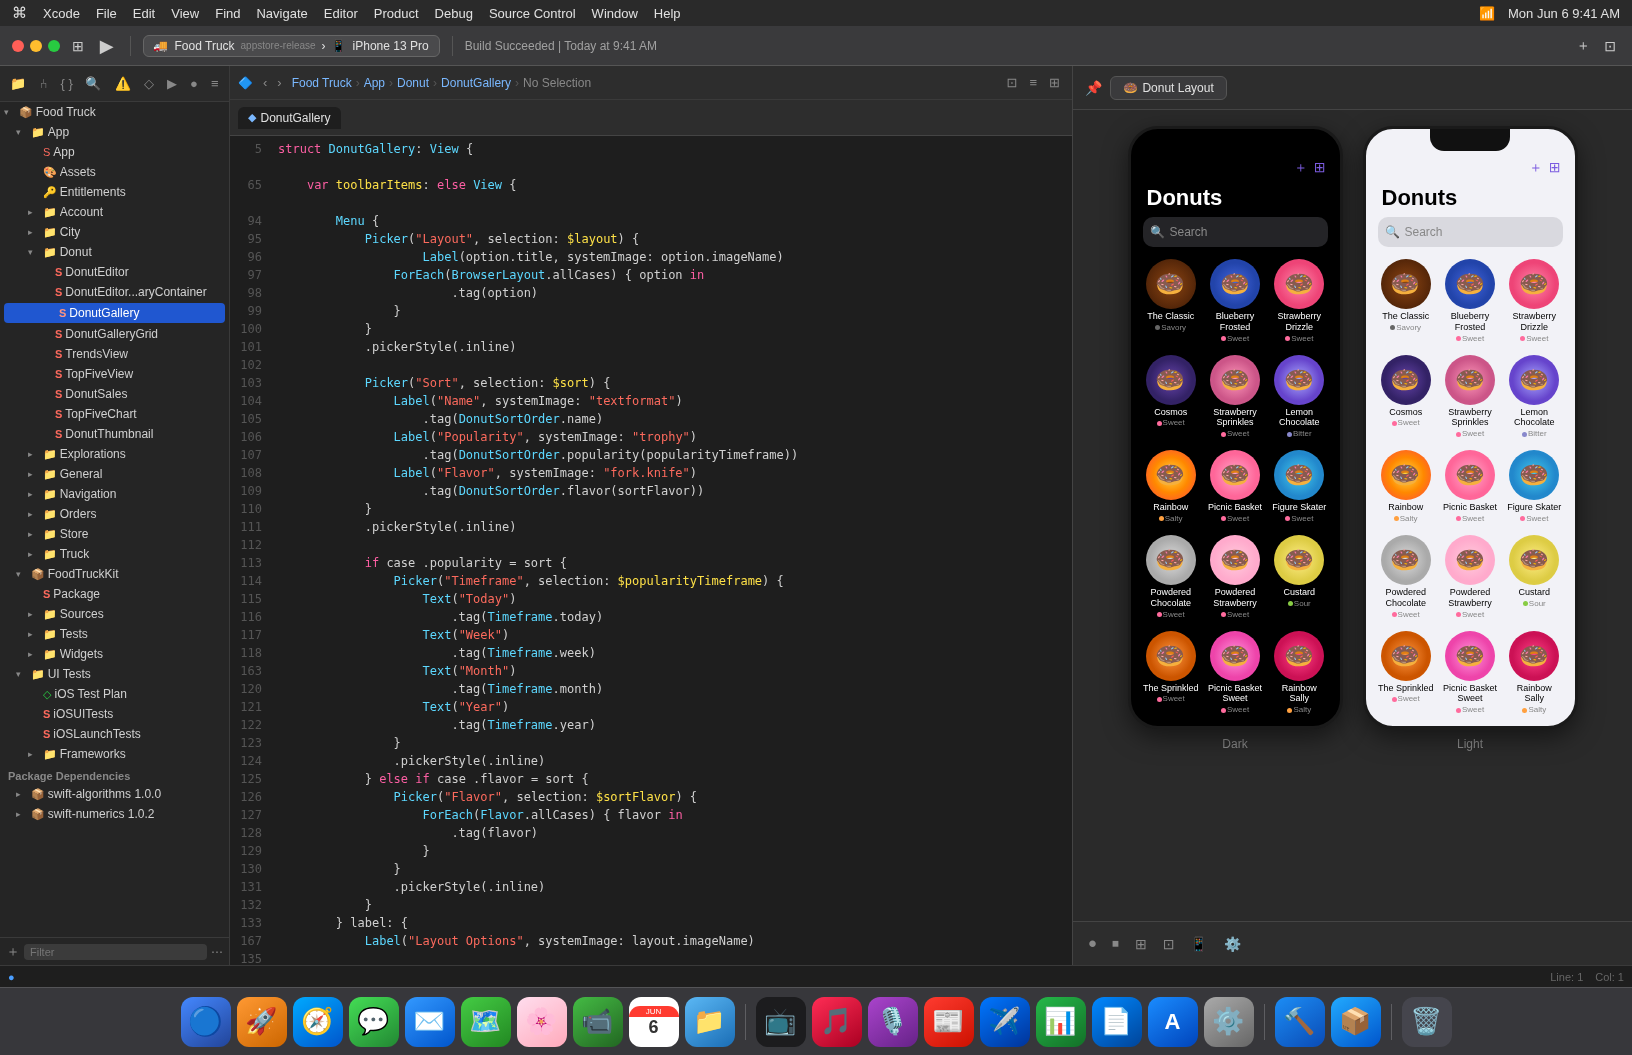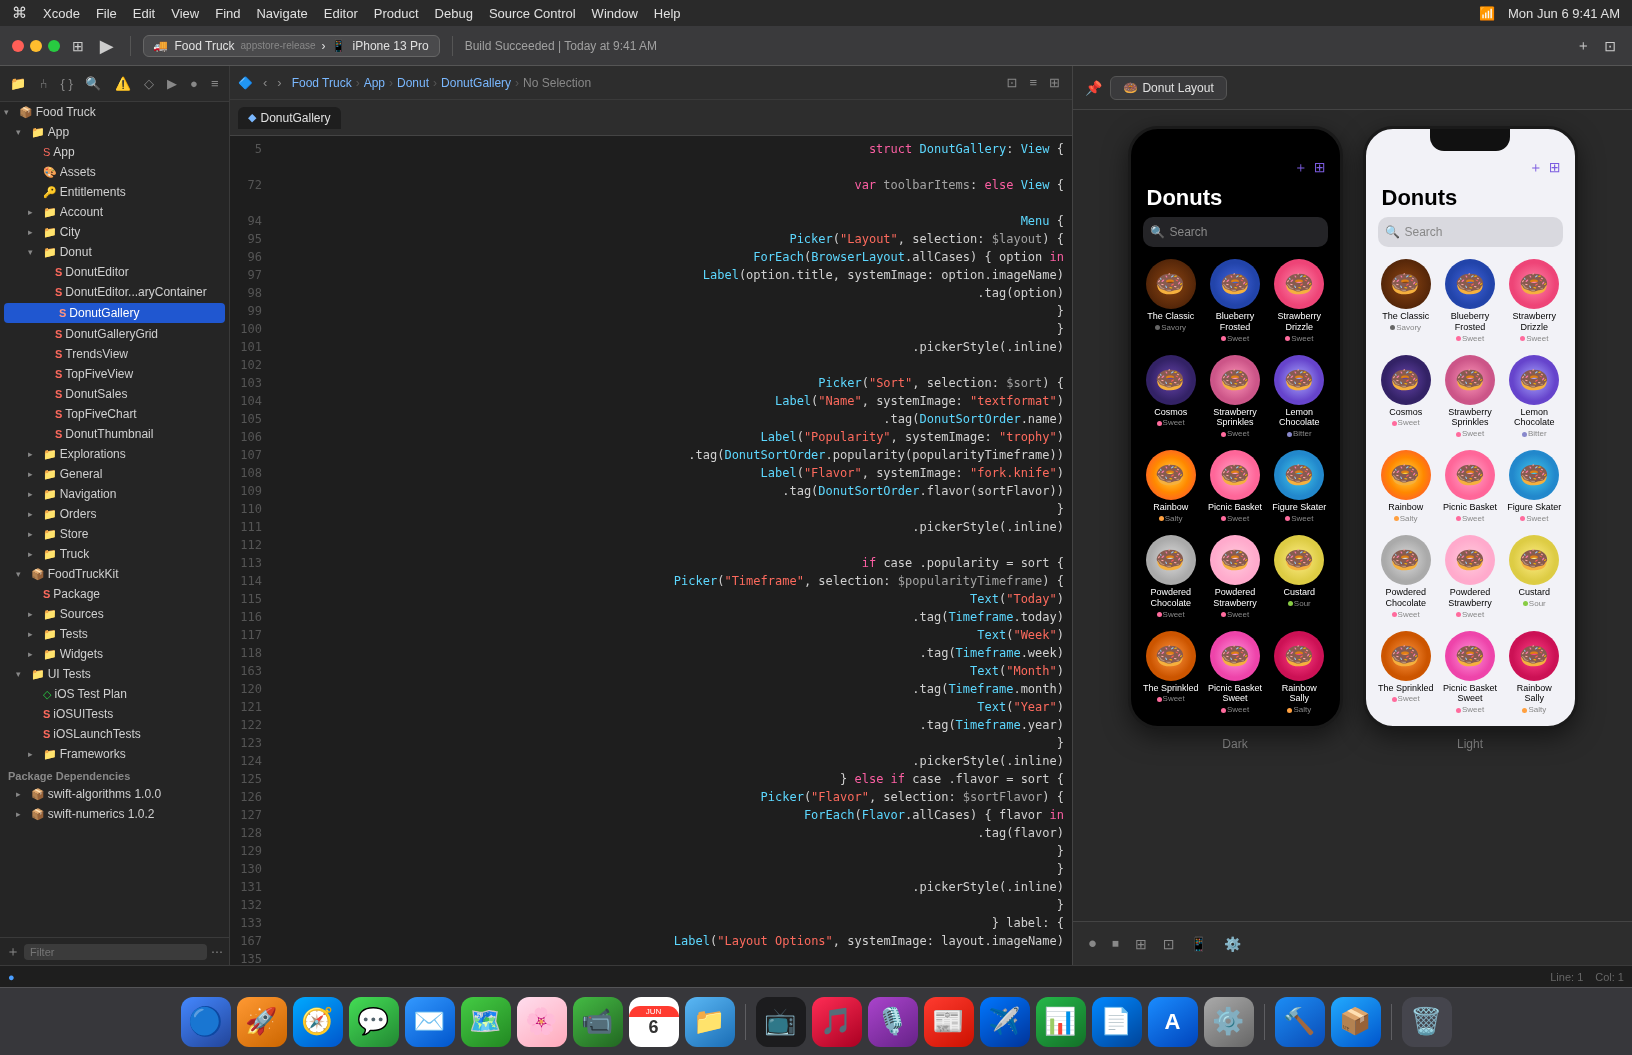--- a/index.html
+++ b/index.html
@@ -133,26 +133,25 @@
     }
     .code-content {
       flex: 1;
       background: #1e1e1e;
       color: #d0d0d0;
       font-size: 12px;
       font-family: "SF Mono", Menlo, Monaco, Consolas, monospace;
       line-height: 18px;
       padding: 4px 8px;
       overflow: hidden;
-      text-align: right;
     }
     .code-line { white-space: pre; height: 18px; }
     .kw { color: #fc5fa3; }
     .str { color: #fc6a5d; }
-    .var { color: #a3a3a3; }
+    .var { color: #fde047; }
     .type { color: #5dd8ff; }
 
     
     .preview-area {
       width: 560px;
       background: #2a2a2a;
       border-left: 1px solid #444;
       display: flex;
       flex-direction: column;
     }
@@ -717,21 +716,21 @@
           <div class="editor-tab active">
             <span class="tab-icon" style="color:#7ab8ff;">◆</span>
             <span>DonutGallery</span>
           </div>
         </div>
 
         <div class="code-editor">
           <div class="line-numbers">
             <div>5</div>
             <div>&nbsp;</div>
-            <div>72</div>
+            <div>65</div>
             <div>&nbsp;</div>
             <div>94</div>
             <div>95</div>
             <div>96</div>
             <div>97</div>
             <div>98</div>
             <div>99</div>
             <div>100</div>
             <div>101</div>
             <div>102</div>
@@ -770,22 +769,22 @@
             <div>135</div>
 
           </div>
           <div class="code-content">
             <div class="code-line"><span class="kw">struct</span> <span class="type">DonutGallery</span>: <span class="type">View</span> {</div>
             <div class="code-line">&nbsp;</div>
             <div class="code-line">    <span class="kw">var</span> <span class="var">toolbarItems</span>: <span class="kw">else</span> <span class="type">View</span> {</div>
             <div class="code-line">&nbsp;</div>
             <div class="code-line">        <span class="type">Menu</span> {</div>
             <div class="code-line">            <span class="type">Picker</span>(<span class="str">"Layout"</span>, selection: <span class="var">$layout</span>) {</div>
+            <div class="code-line">                    <span class="type">Label</span>(option.title, systemImage: option.imageName)</div>
             <div class="code-line">                <span class="type">ForEach</span>(<span class="type">BrowserLayout</span>.allCases) { option <span class="kw">in</span></div>
-            <div class="code-line">                    <span class="type">Label</span>(option.title, systemImage: option.imageName)</div>
             <div class="code-line">                        .tag(option)</div>
             <div class="code-line">                }</div>
             <div class="code-line">            }</div>
             <div class="code-line">            .pickerStyle(.inline)</div>
             <div class="code-line">&nbsp;</div>
             <div class="code-line">            <span class="type">Picker</span>(<span class="str">"Sort"</span>, selection: <span class="var">$sort</span>) {</div>
             <div class="code-line">                <span class="type">Label</span>(<span class="str">"Name"</span>, systemImage: <span class="str">"textformat"</span>)</div>
             <div class="code-line">                    .tag(<span class="type">DonutSortOrder</span>.name)</div>
             <div class="code-line">                <span class="type">Label</span>(<span class="str">"Popularity"</span>, systemImage: <span class="str">"trophy"</span>)</div>
             <div class="code-line">                    .tag(<span class="type">DonutSortOrder</span>.popularity(popularityTimeframe))</div>

